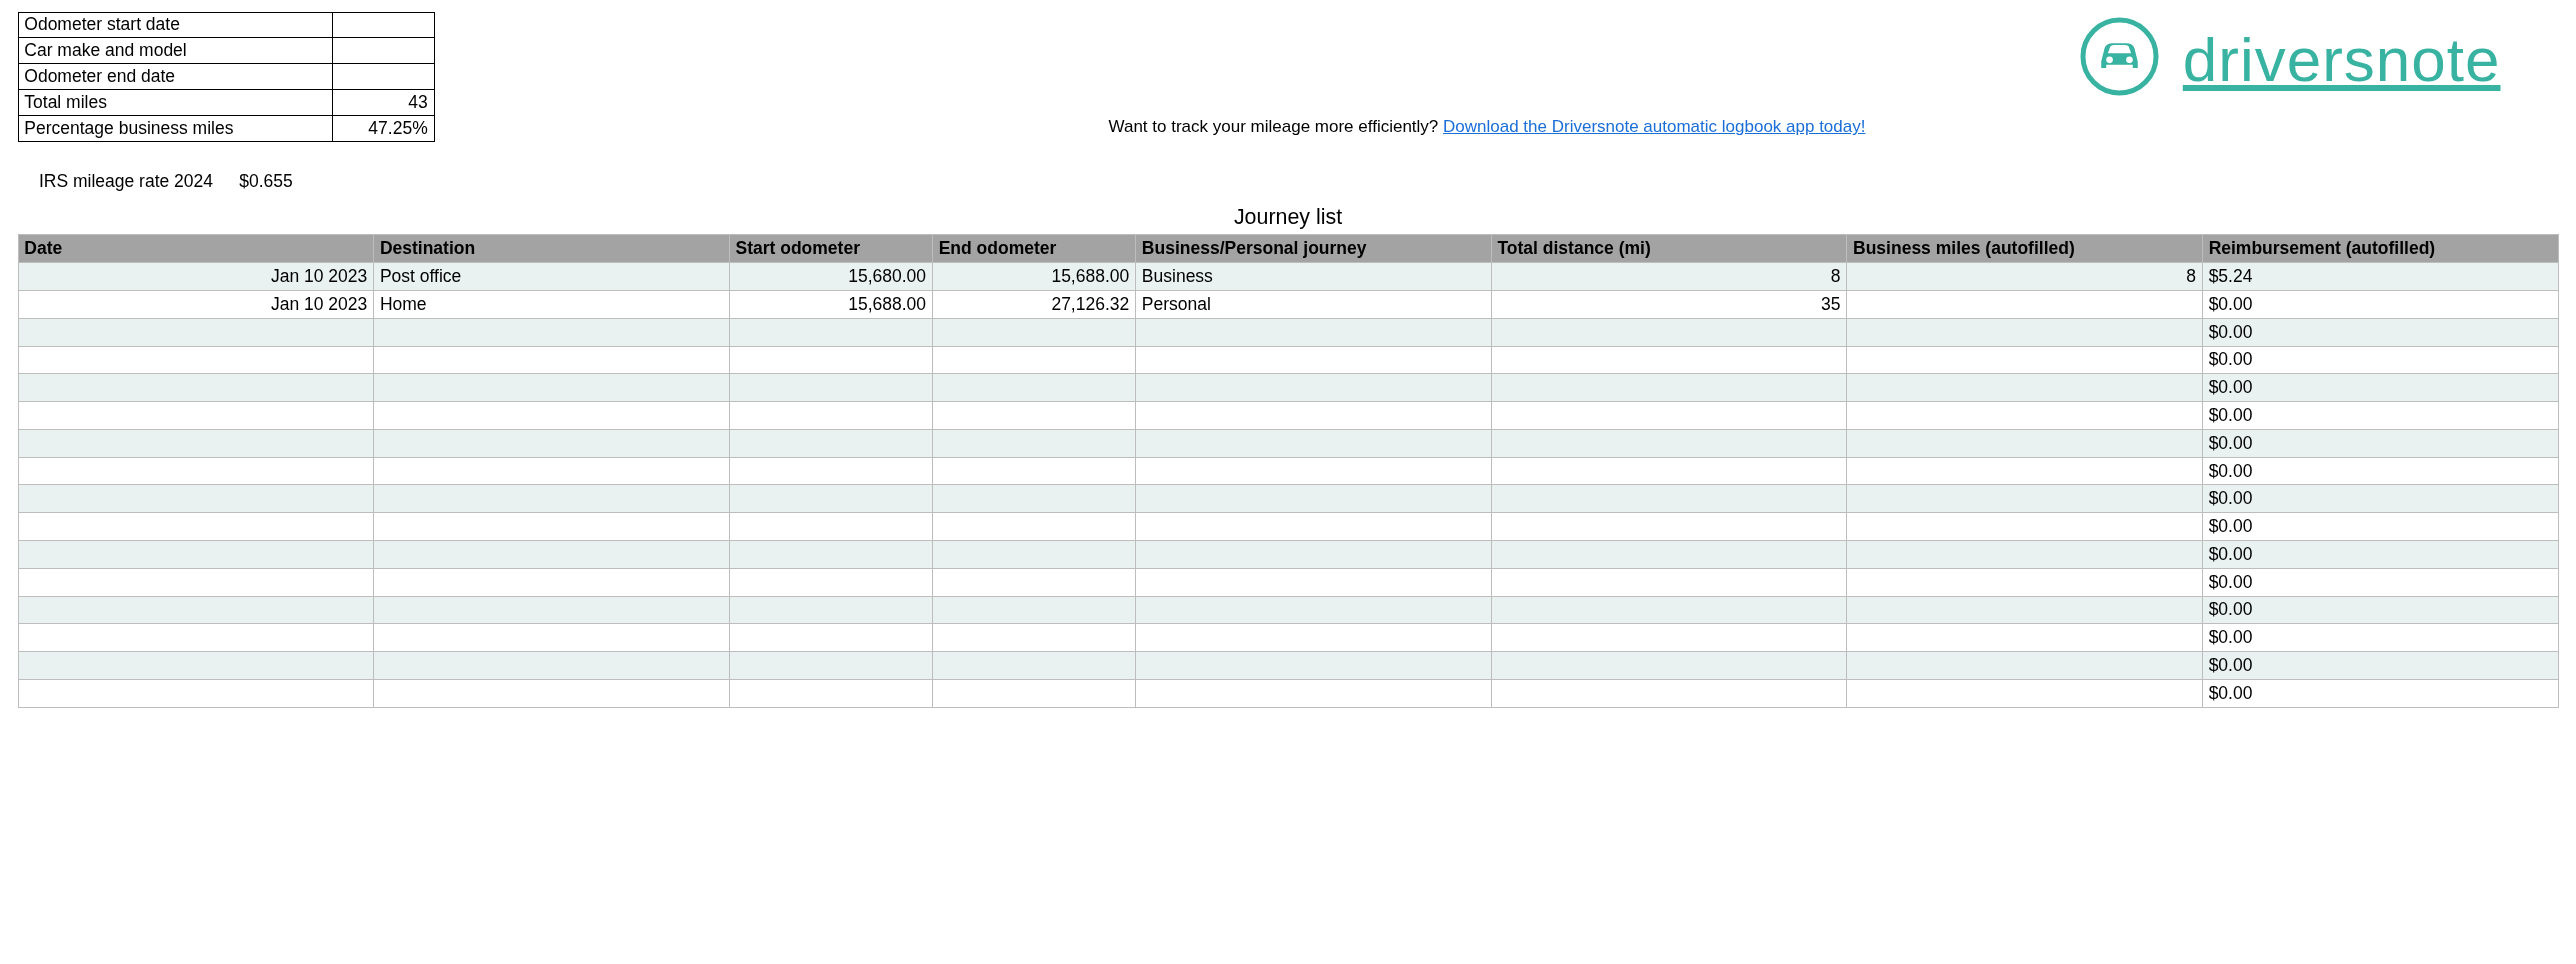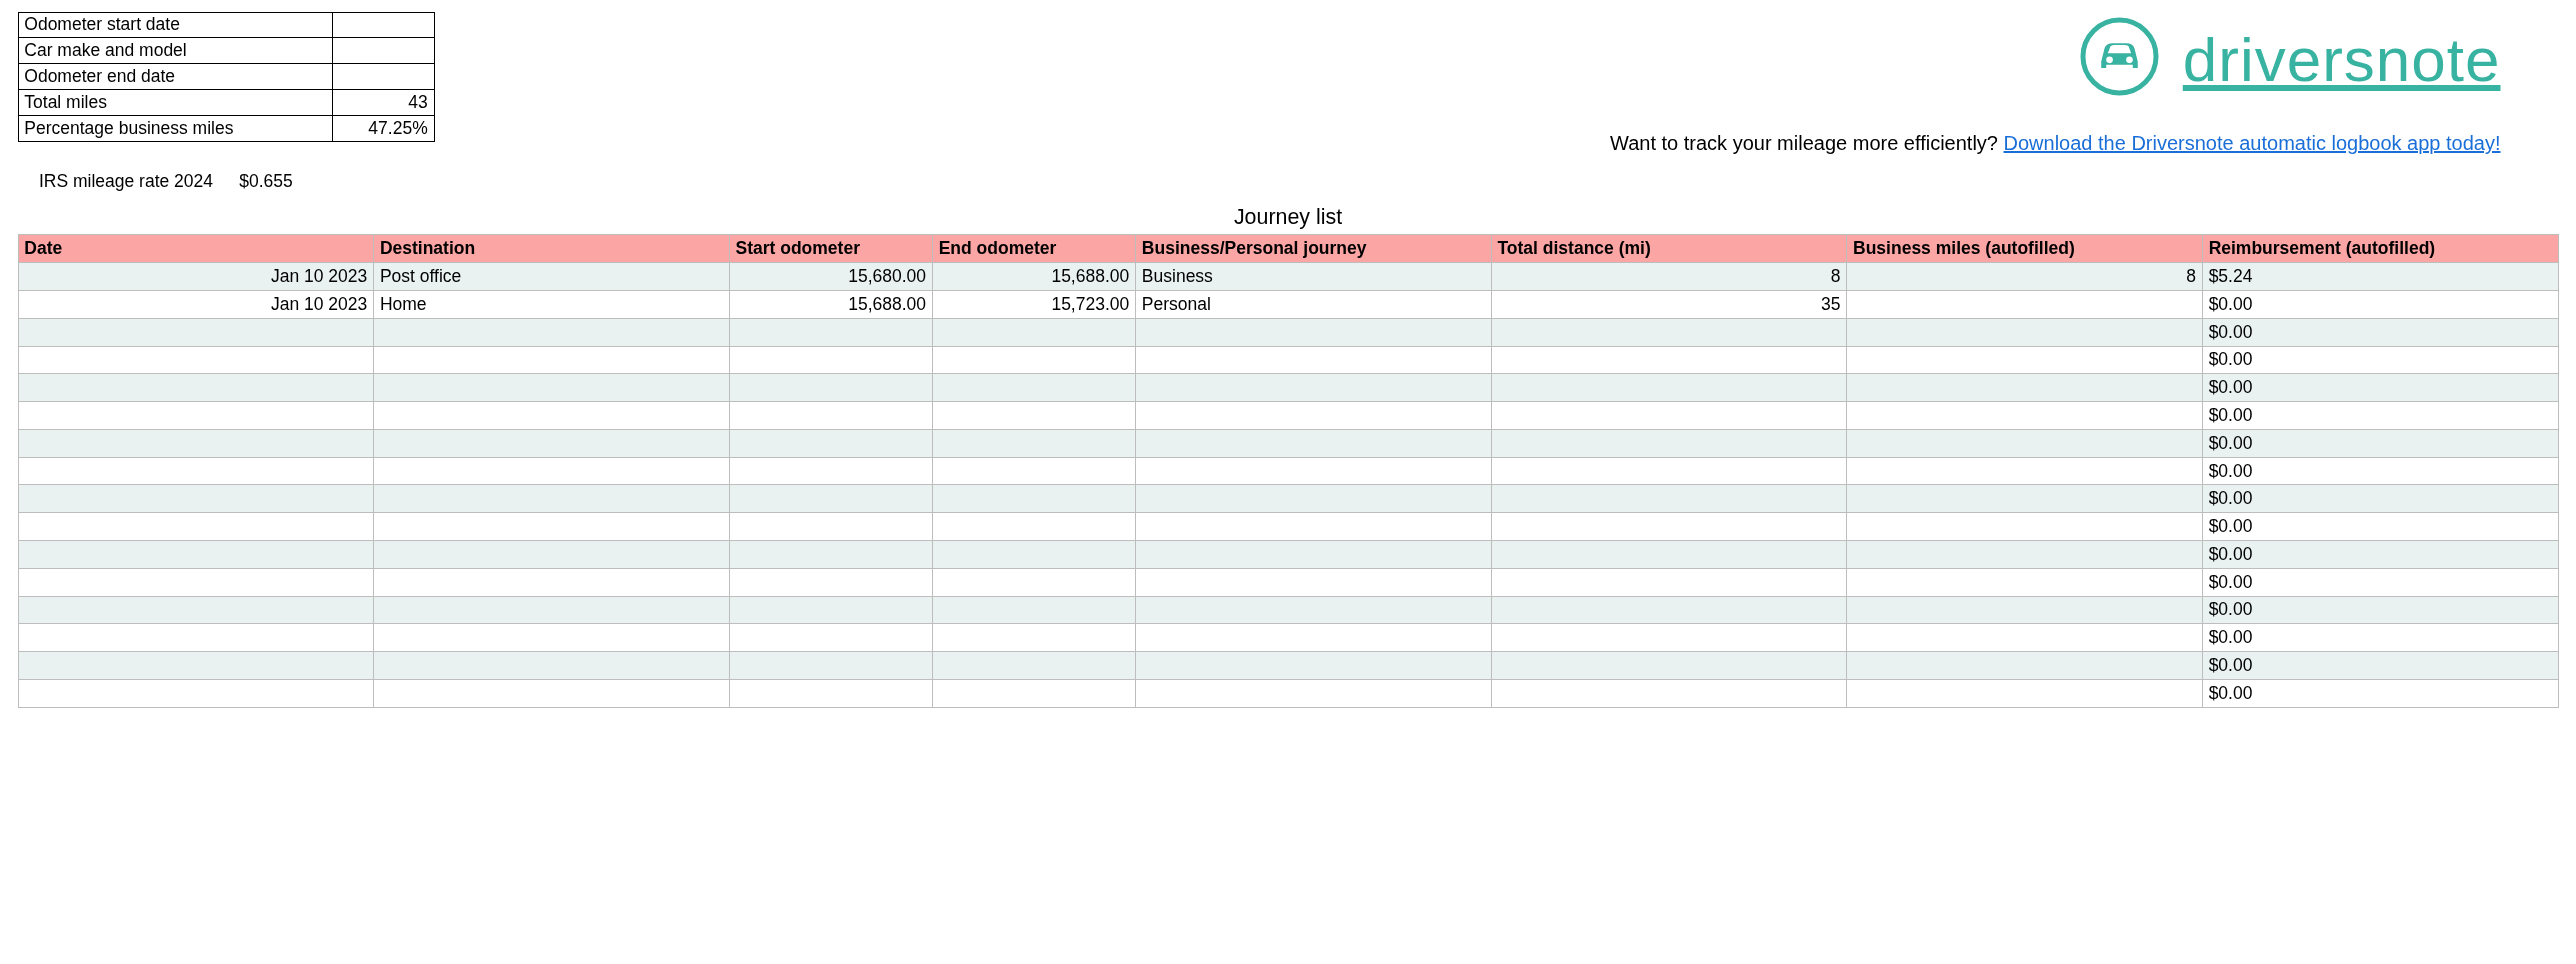--- a/index.html
+++ b/index.html
@@ -41,23 +41,23 @@
     gap: 21.4px;
     color: #38b2a1;
   }
   .logo-text {
     font-size: 62px;
     font-weight: 400;
     letter-spacing: 1px;
     text-decoration: underline;
   }
   .tagline {
-    margin-top: 29px;
-    font-size: 20px;
-    text-align: right;
+    margin-top: 14px;
+    font-size: 17px;
+    text-align: center;
     padding-right: 58px;
   }
   .tagline a { color: #1a6ed8; text-decoration: underline; }
   h2.journey-title {
     text-align: center;
     font-size: 21.4px;
     font-weight: 400;
     margin: 13.6px 0 3.9px 0;
   }
   table.journey {
@@ -67,21 +67,21 @@
   }
   table.journey th, table.journey td {
     border: 1px solid #bdbdbd;
     padding: 2.9px 5.8px;
     font-size: 17.5px;
     height: 21.4px;
     text-align: left;
   }
   table.journey th {
     font-weight: 700;
-    background: #fca5a5;
+    background: #a3a3a3;
   }
   table.journey tr.zebra td { background: #e9f2f0; }
   .num { text-align: right !important; }
 </style>
 </head>
 <body>
 
 <div class="top">
   <div>
     <table class="summary-table">
@@ -157,21 +157,21 @@
         <td class="num">15,688.00</td>
         <td>Business</td>
         <td class="num">8</td>
         <td class="num">8</td>
         <td>$5.24</td>
       </tr>
       <tr>
         <td class="num">Jan 10 2023</td>
         <td>Home</td>
         <td class="num">15,688.00</td>
-        <td class="num">15,723.00</td>
+        <td class="num">27,126.32</td>
         <td>Personal</td>
         <td class="num">35</td>
         <td class="num"></td>
         <td>$0.00</td>
       </tr>
       <tr class="zebra">
         <td class="num"></td>
         <td></td>
         <td class="num"></td>
         <td class="num"></td>

